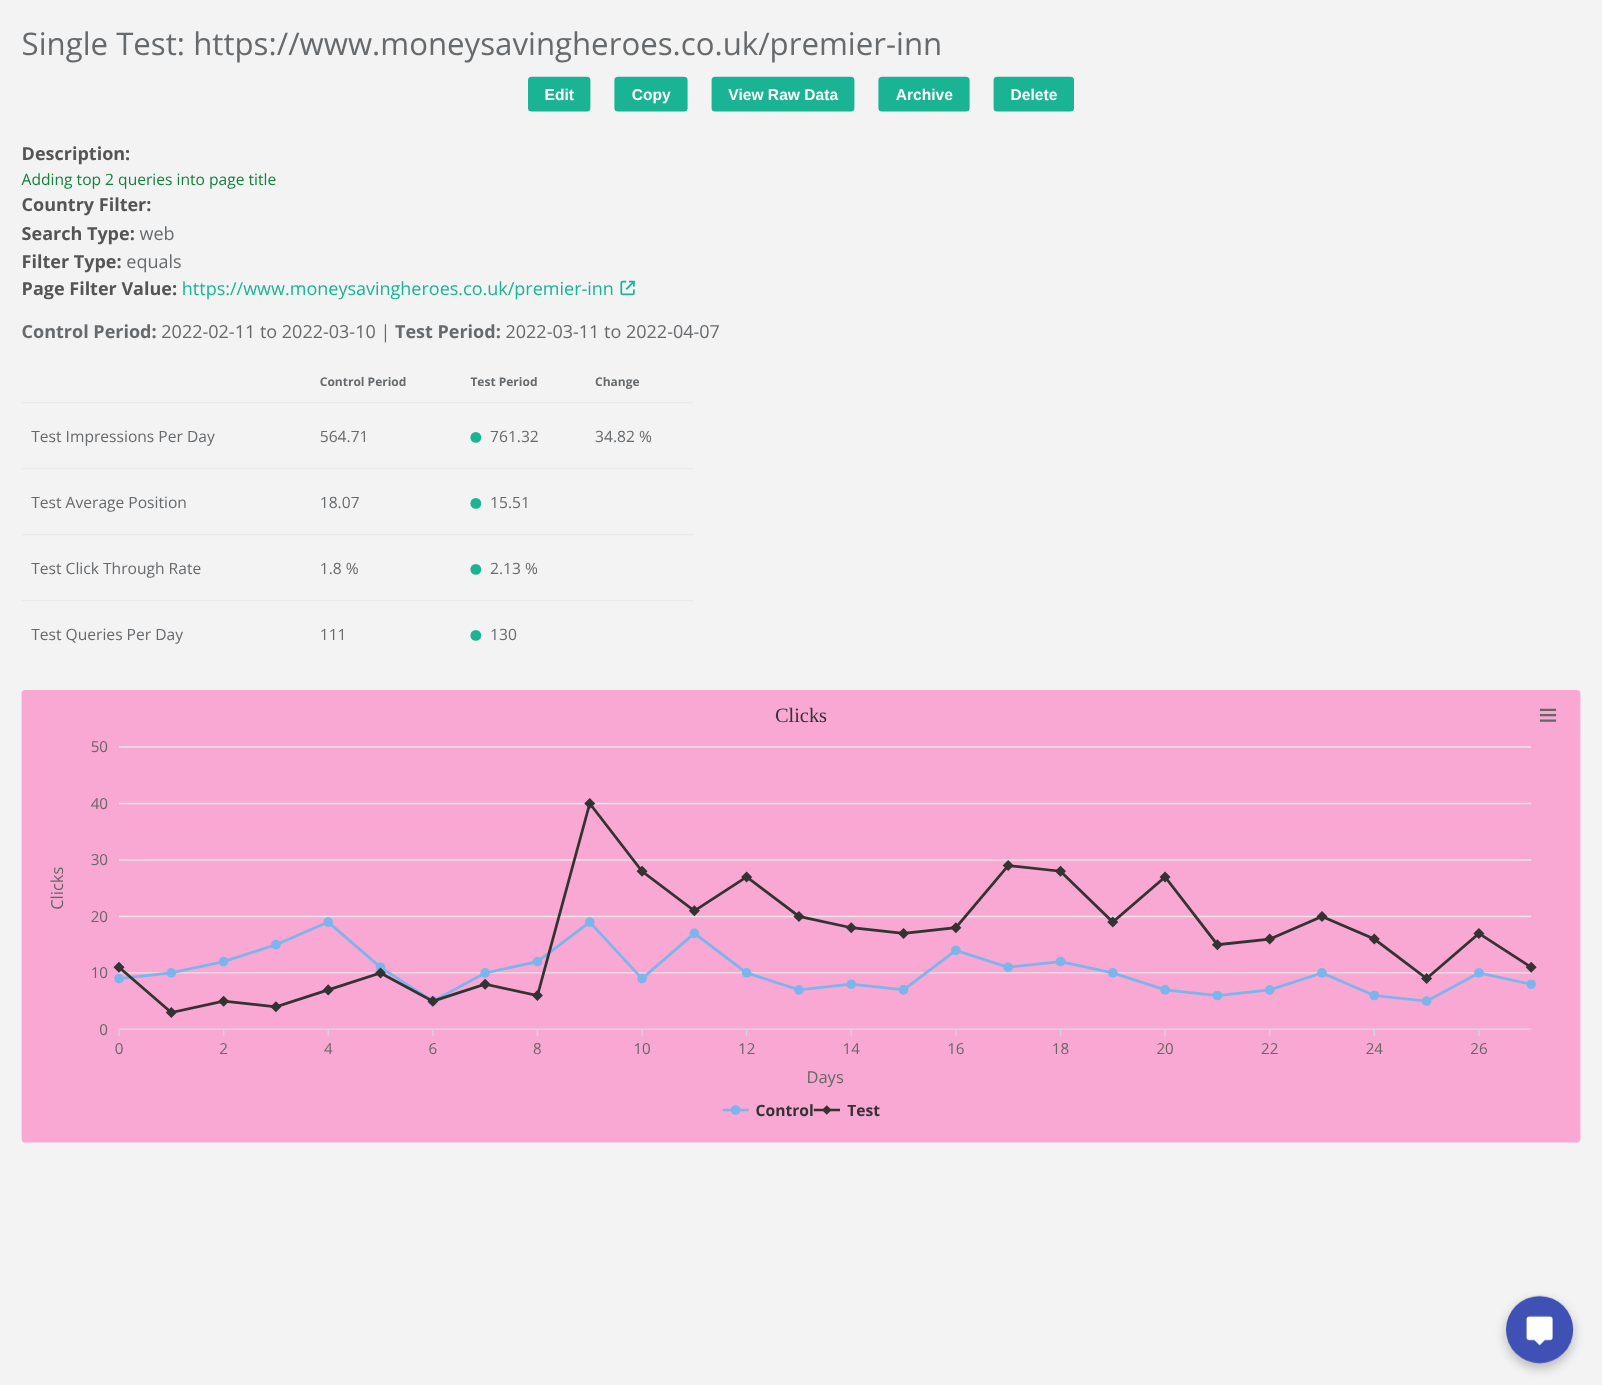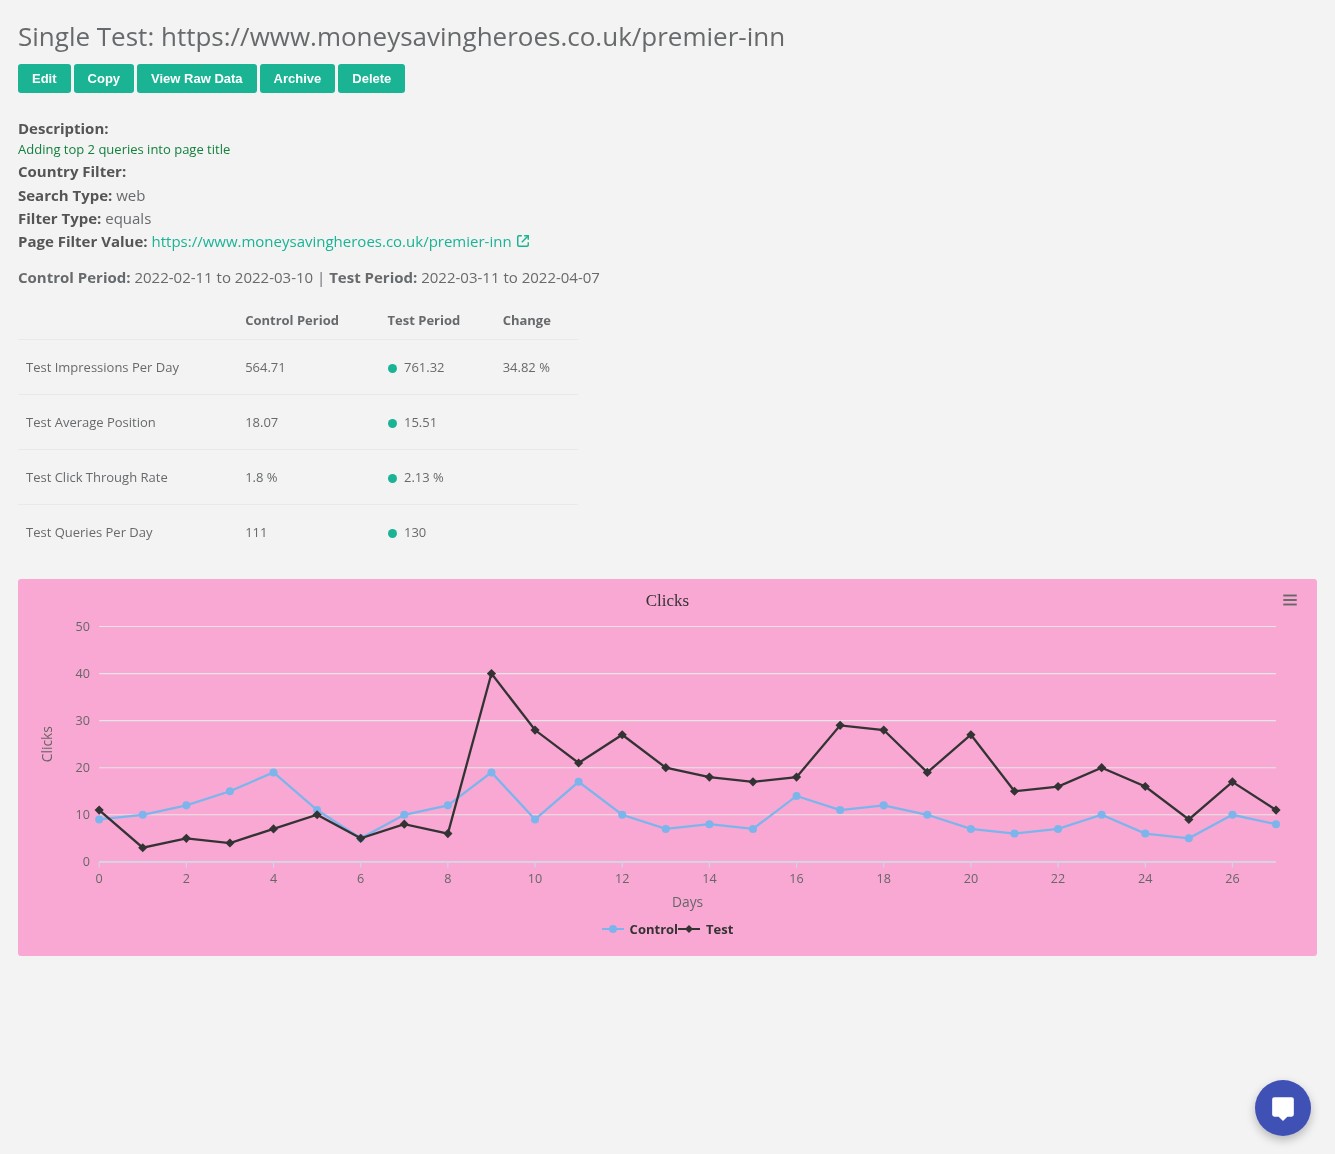--- a/index.html
+++ b/index.html
@@ -9,21 +9,21 @@
     color: #676a6c;
     font-size: 13px;
     padding: 18px;
   }
   h1.page-title {
     font-size: 26px;
     font-weight: 400;
     color: #676a6c;
     margin-bottom: 10px;
   }
-  .btn-row { display: flex; gap: 3px; margin-bottom: 24px; }
+  .btn-row { display: flex; gap: 20px; margin-bottom: 24px; justify-content: center; }
   .btn {
     background: #1ab394;
     color: #fff;
     border: none;
     border-radius: 3px;
     padding: 7px 14px;
     font-size: 13px;
     font-weight: 600;
     cursor: pointer;
   }
@@ -37,21 +37,21 @@
   .period-line strong { font-weight:700; }
 
   table.metrics {
     width: 560px;
     border-collapse: collapse;
     margin-top: 10px;
   }
   table.metrics th {
     text-align: left;
     font-weight: 700;
-    font-size: 13px;
+    font-size: 10px;
     color: #676a6c;
     padding: 10px 8px;
     border-bottom: 1px solid #e7eaec;
   }
   table.metrics td {
     padding: 18px 8px;
     font-size: 13px;
     color: #676a6c;
     border-bottom: 1px solid #e7eaec;
   }

